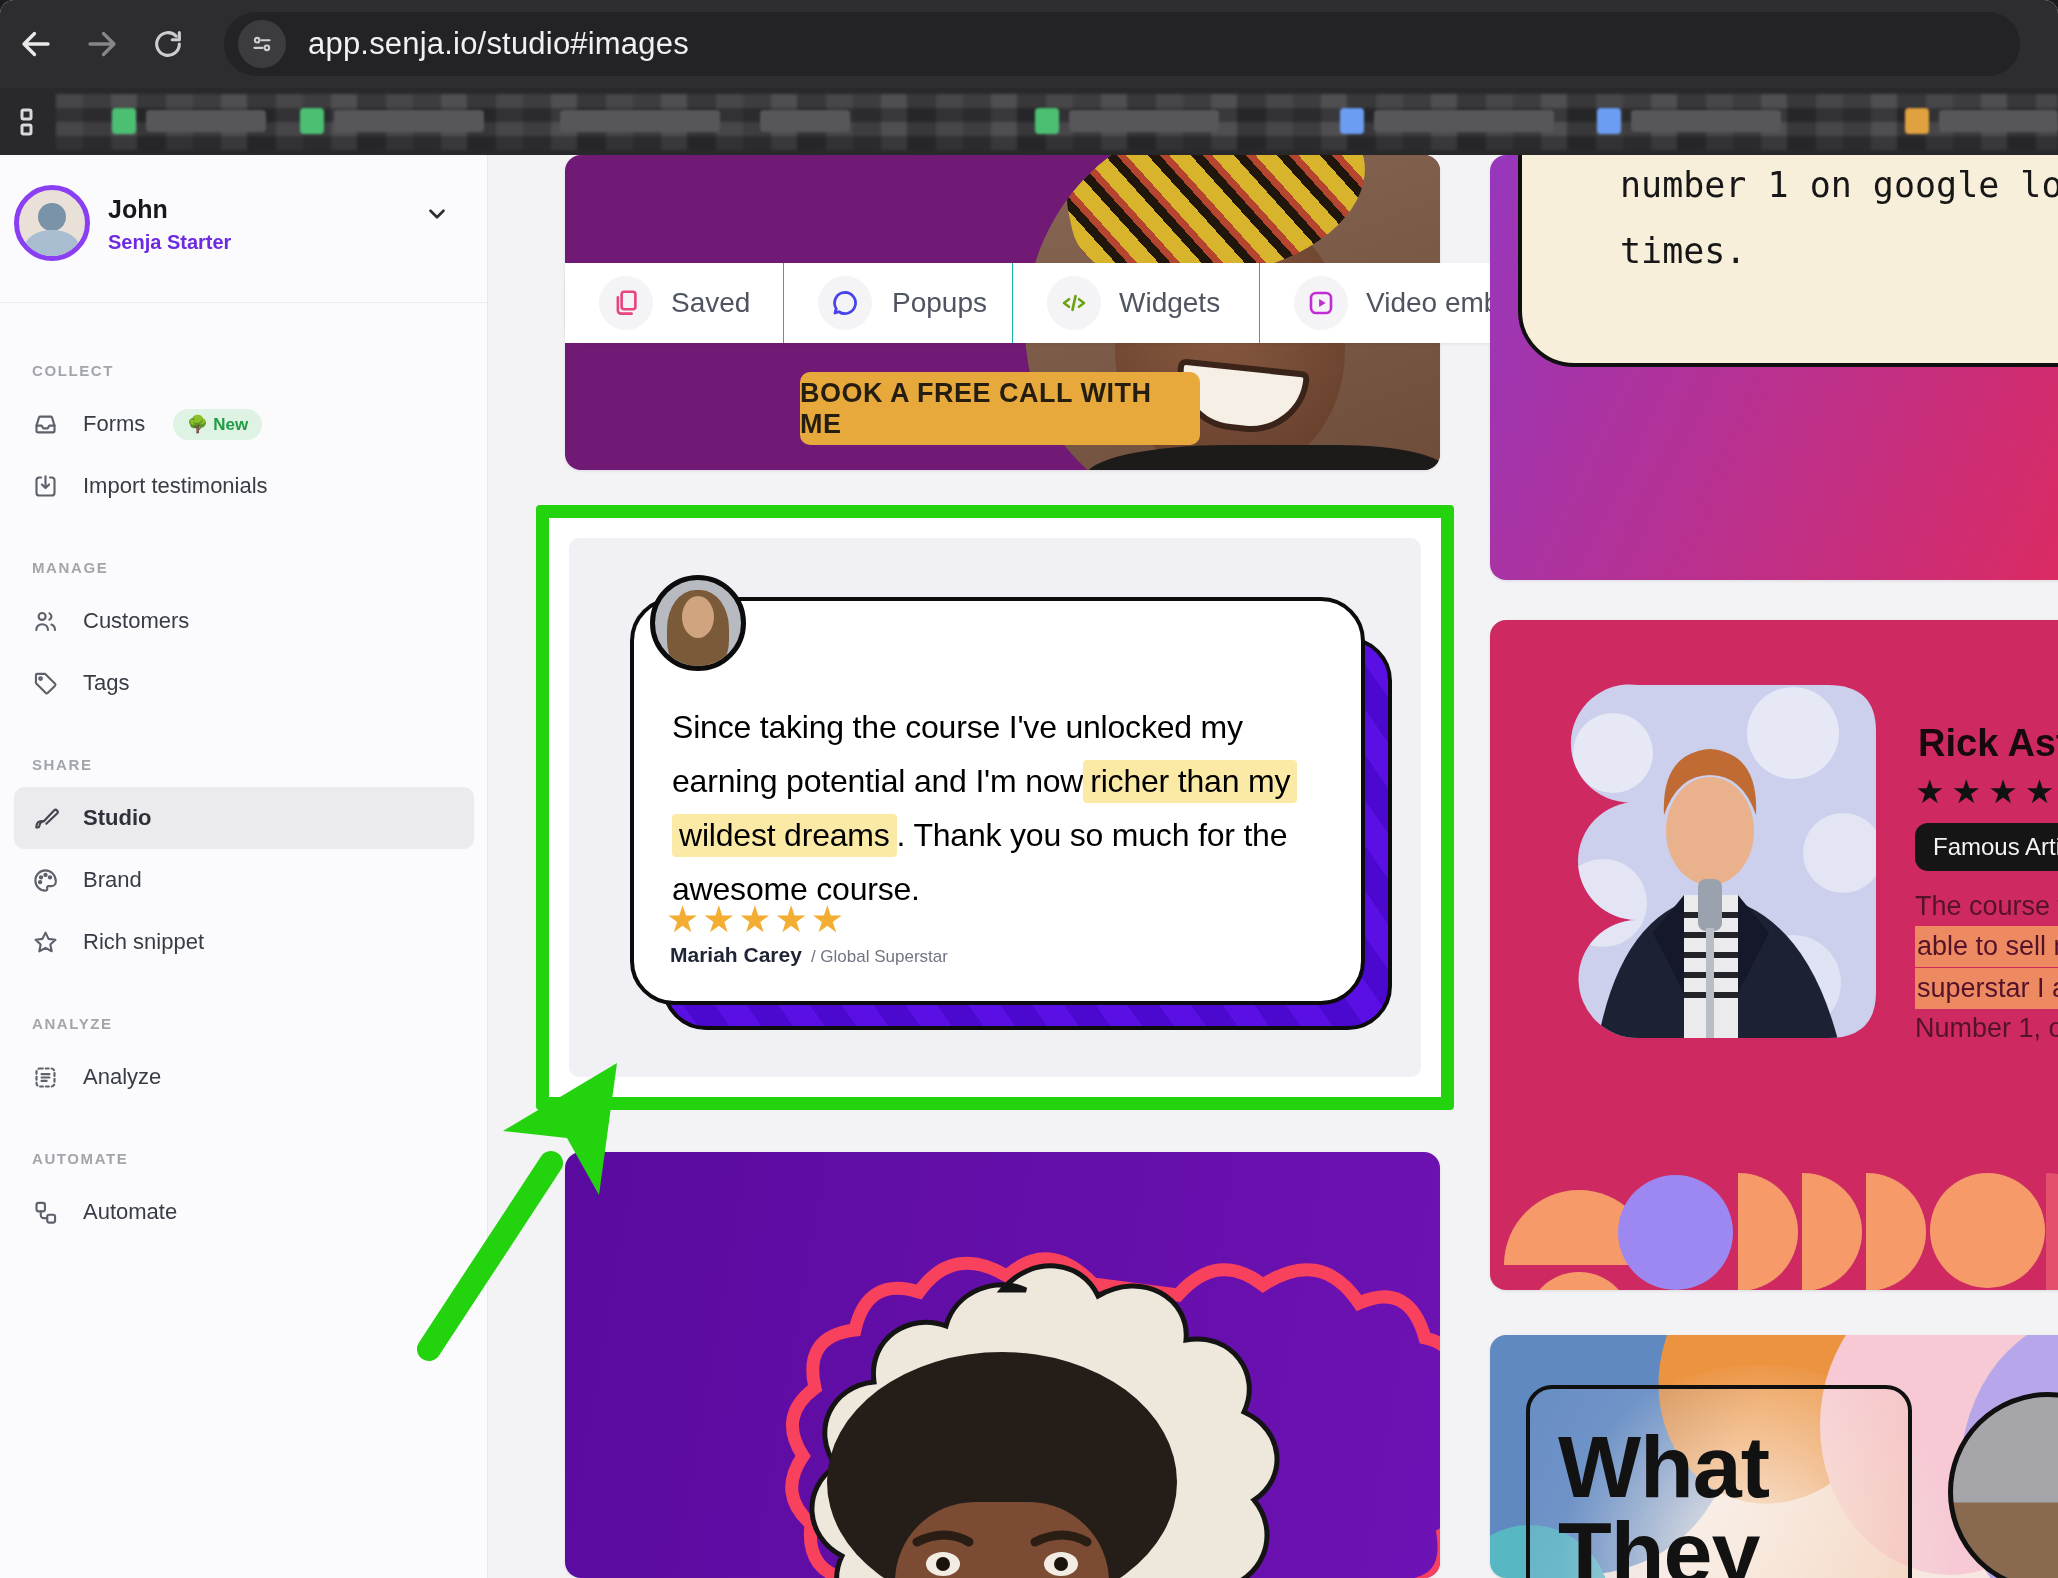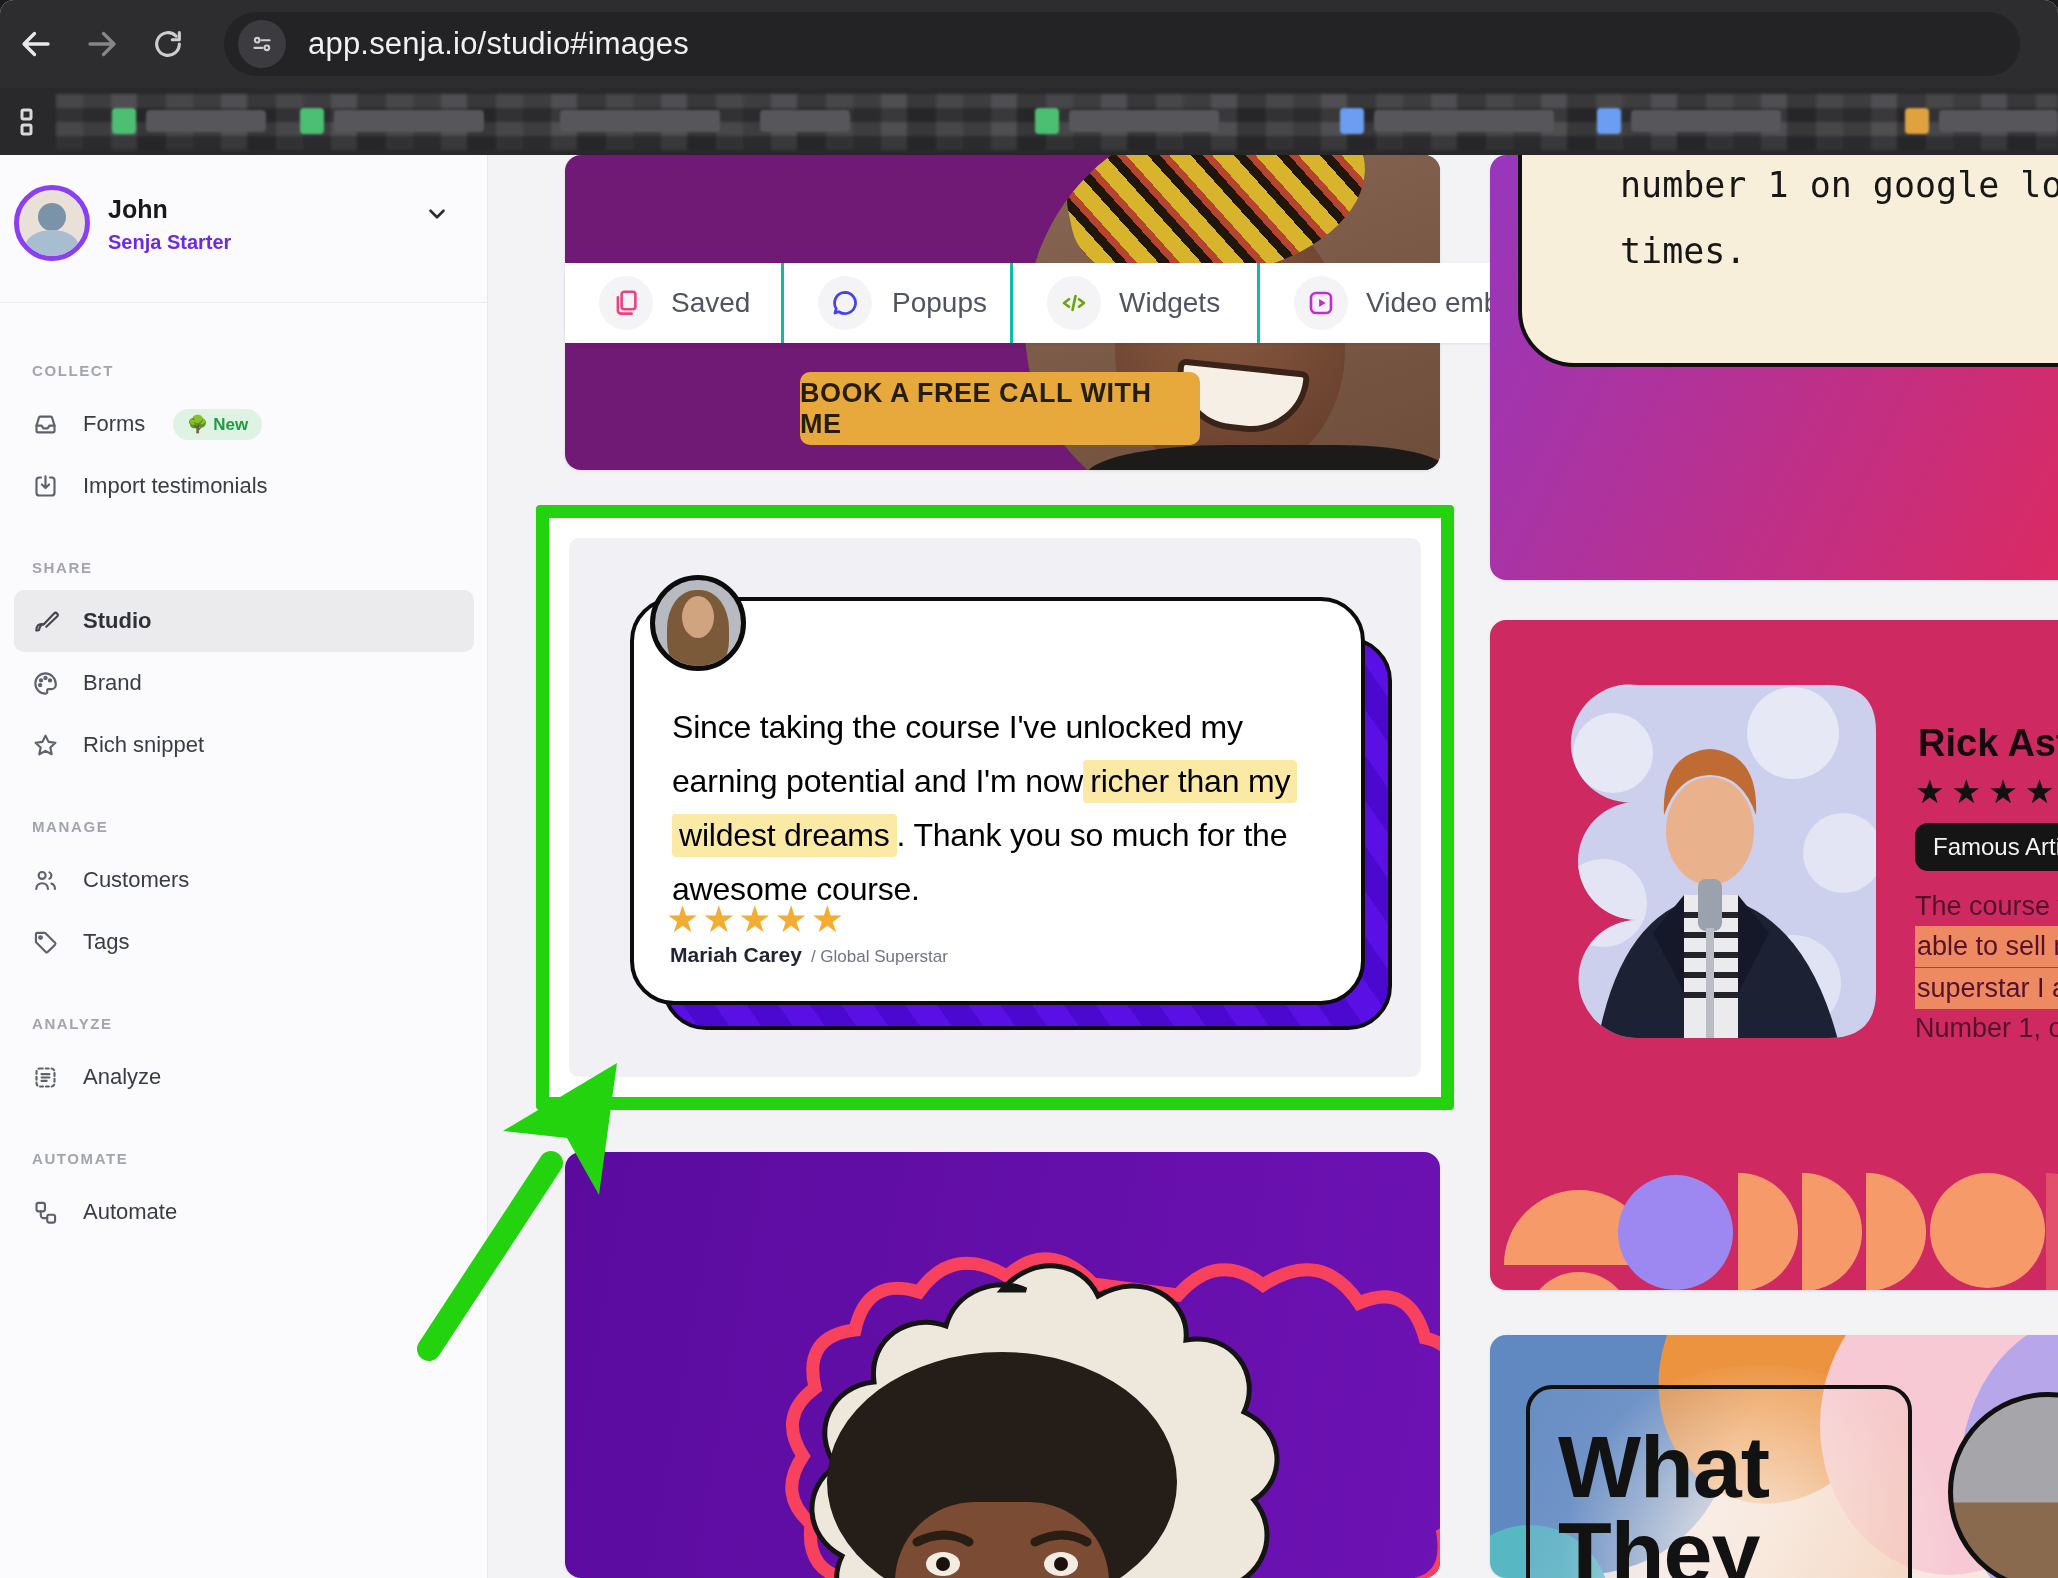--- a/index.html
+++ b/index.html
@@ -56,21 +56,21 @@
         background:#f5efe6;border:6px solid #3a241a;transform:rotate(6deg);}
   #promo-photo .shirt{position:absolute;left:60px;top:330px;width:360px;height:80px;background:#1c1b1a;border-radius:40% 30% 0 0;}
   #promo-btn{left:235px;top:217px;width:400px;height:73px;background:#e8a93c;border-radius:10px;border:none;
              font-family:"Liberation Sans",sans-serif;font-size:27px;font-weight:700;letter-spacing:.5px;color:#241d10;
              display:flex;align-items:center;justify-content:center;cursor:pointer;}
 
   
   #tabbar{left:565px;top:263px;width:1493px;height:80px;background:#ffffff;border-radius:16px 0 0 16px;
           display:flex;box-shadow:0 1px 3px rgba(20,20,40,.08);}
   .tab{position:relative;display:flex;align-items:center;gap:18px;padding-left:34px;box-sizing:border-box;
-       border-right:3px solid #14b8a6;cursor:pointer;background:#fff;}
+       border-right:1px solid #14b8a6;cursor:pointer;background:#fff;}
   .tab:last-child{border-right:none;}
   .tab .ic{width:54px;height:54px;border-radius:50%;background:#f4f4f7;display:flex;align-items:center;justify-content:center;flex:0 0 auto;}
   .tab .tlbl{font-size:28px;color:#4f5560;}
   .tab.active{background:#efeff2;}
   .tab.active::after{content:"";position:absolute;left:0;right:0;bottom:0;height:9px;background:#8b2ef0;}
 
   
   #green-rect{left:536px;top:505px;width:918px;height:605px;border:13px solid #23d30e;border-radius:4px;
               background:#ffffff;box-sizing:border-box;z-index:20;}
   #gray-card{left:569px;top:538px;width:852px;height:539px;background:#f1f0f4;border-radius:10px;z-index:21;}
@@ -218,20 +218,44 @@
             <svg width="27" height="27" viewBox="0 0 24 24" fill="none" stroke="#5d616b" stroke-width="1.9" stroke-linecap="round" stroke-linejoin="round">
               <path d="M8 4H6.5A2.5 2.5 0 0 0 4 6.5v11A2.5 2.5 0 0 0 6.5 20h11a2.5 2.5 0 0 0 2.5-2.5v-11A2.5 2.5 0 0 0 17.5 4H16"></path>
               <path d="M12 3v10M8.8 10.2L12 13.4l3.2-3.2"></path>
             </svg>
           </span>
         <span class="lbl">Import testimonials</span>
       </div>
     </div>
 
     <div class="side-section">
+      <div class="side-header">MANAGE</div>
+      <div class="side-item">
+        <span>
+            <svg width="27" height="27" viewBox="0 0 24 24" fill="none" stroke="#5d616b" stroke-width="1.9" stroke-linecap="round" stroke-linejoin="round">
+              <circle cx="9" cy="7.5" r="3.1"></circle>
+              <path d="M3.8 19.5c0-3 2.3-5.1 5.2-5.1s5.2 2.1 5.2 5.1"></path>
+              <path d="M15.5 4.8a3.1 3.1 0 0 1 0 5.6"></path>
+              <path d="M17.2 14.7c2 .7 3.2 2.5 3.2 4.8"></path>
+            </svg>
+          </span>
+        <span class="lbl">Customers</span>
+      </div>
+      <div class="side-item">
+        <span>
+            <svg width="27" height="27" viewBox="0 0 24 24" fill="none" stroke="#5d616b" stroke-width="1.9" stroke-linecap="round" stroke-linejoin="round">
+              <path d="M3.5 11.2V4.6c0-.6.5-1.1 1.1-1.1h6.6c.3 0 .6.1.8.3l8.5 8.5c.4.4.4 1.1 0 1.6l-6.6 6.6c-.4.4-1.1.4-1.6 0l-8.5-8.5a1.1 1.1 0 0 1-.3-.8z"></path>
+              <circle cx="7.6" cy="7.6" r="1.2"></circle>
+            </svg>
+          </span>
+        <span class="lbl">Tags</span>
+      </div>
+    </div>
+
+    <div class="side-section">
       <div class="side-header">SHARE</div>
       <div class="side-item active">
         <span>
             <svg width="27" height="27" viewBox="0 0 24 24" fill="none" stroke="#43464e" stroke-width="1.9" stroke-linecap="round" stroke-linejoin="round">
               <path d="M10.5 14.5L19.6 4.9a1.9 1.9 0 0 1 2.7 2.7l-9.6 9.1"></path>
               <path d="M10.5 14.5c-2.6.4-3.6 1.7-4 4.3-.1.7-.7 1.2-1.4 1.2H3.8c.3-4 1.5-6.6 6.7-5.5z"></path>
             </svg>
           </span>
         <span class="lbl" style="font-weight:700;color:#2e3139;">Studio</span>
       </div>
@@ -247,44 +271,20 @@
           </span>
         <span class="lbl">Brand</span>
       </div>
       <div class="side-item">
         <span>
             <svg width="27" height="27" viewBox="0 0 24 24" fill="none" stroke="#5d616b" stroke-width="1.9" stroke-linejoin="round">
               <path d="M12 3.2l2.7 5.6 6.1.8-4.5 4.2 1.2 6-5.5-3-5.5 3 1.2-6L3.2 9.6l6.1-.8z"></path>
             </svg>
           </span>
         <span class="lbl">Rich snippet</span>
-      </div>
-    </div>
-
-    <div class="side-section">
-      <div class="side-header">MANAGE</div>
-      <div class="side-item">
-        <span>
-            <svg width="27" height="27" viewBox="0 0 24 24" fill="none" stroke="#5d616b" stroke-width="1.9" stroke-linecap="round" stroke-linejoin="round">
-              <circle cx="9" cy="7.5" r="3.1"></circle>
-              <path d="M3.8 19.5c0-3 2.3-5.1 5.2-5.1s5.2 2.1 5.2 5.1"></path>
-              <path d="M15.5 4.8a3.1 3.1 0 0 1 0 5.6"></path>
-              <path d="M17.2 14.7c2 .7 3.2 2.5 3.2 4.8"></path>
-            </svg>
-          </span>
-        <span class="lbl">Customers</span>
-      </div>
-      <div class="side-item">
-        <span>
-            <svg width="27" height="27" viewBox="0 0 24 24" fill="none" stroke="#5d616b" stroke-width="1.9" stroke-linecap="round" stroke-linejoin="round">
-              <path d="M3.5 11.2V4.6c0-.6.5-1.1 1.1-1.1h6.6c.3 0 .6.1.8.3l8.5 8.5c.4.4.4 1.1 0 1.6l-6.6 6.6c-.4.4-1.1.4-1.6 0l-8.5-8.5a1.1 1.1 0 0 1-.3-.8z"></path>
-              <circle cx="7.6" cy="7.6" r="1.2"></circle>
-            </svg>
-          </span>
-        <span class="lbl">Tags</span>
       </div>
     </div>
 
     <div class="side-section">
       <div class="side-header">ANALYZE</div>
       <div class="side-item">
         <span>
             <svg width="27" height="27" viewBox="0 0 24 24" fill="none" stroke="#5d616b" stroke-width="1.9" stroke-linecap="round">
               <rect x="4" y="4" width="16" height="16" rx="3" stroke-dasharray="2.6 2.6"></rect>
               <path d="M8.5 9h7M8.5 12h7M8.5 15h4.5"></path>

